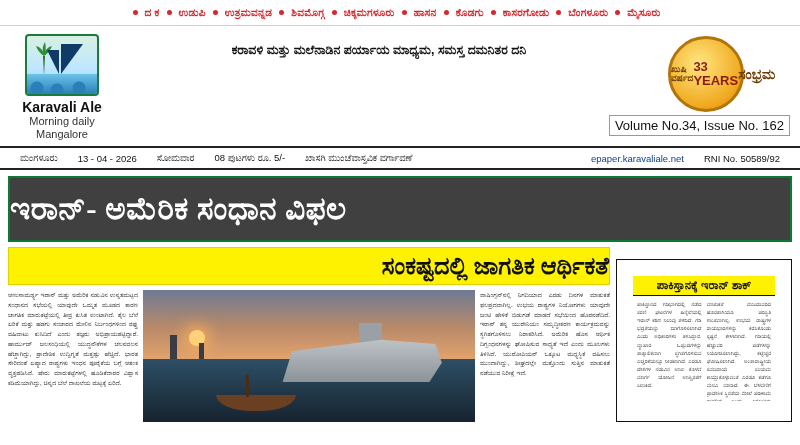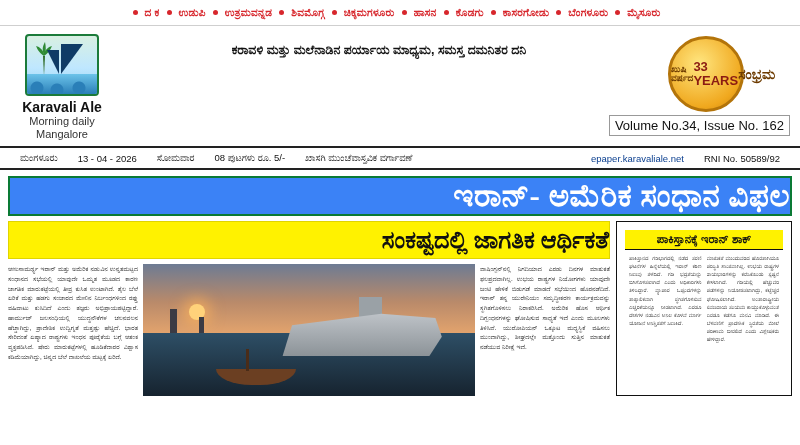--- a/index.html
+++ b/index.html
@@ -179,26 +179,26 @@
     padding: 0 10px;
     justify-content: space-between;
   }
   .infobar .seg { white-space: nowrap; padding: 0 10px; }
   .infobar .spacer { flex: 1 1 auto; }
   .infobar .mail { color: #0b3f8f; }
 
   
   .banner {
     margin: 6px 8px 0 8px;
-    height: 40px;
-    background: #3b82f6;
+    height: 66px;
+    background: #404040;
     border: 2px solid #0a7a35;
     display: flex;
     align-items: center;
-    justify-content: flex-end;
+    justify-content: flex-start;
   }
   .banner .txt {
     font-family: "Liberation Serif", serif;
     color: #ffffff;
     font-size: 31px;
     font-weight: bold;
     white-space: nowrap;
     letter-spacing: .5px;
   }
 
@@ -293,24 +293,25 @@
   .photo .boat:after {
     content: "";
     position: absolute; left: 30px; bottom: 14px;
     width: 3px; height: 22px; background: #4a2c18;
   }
 
   .right-col {
     width: 176px;
     flex: 0 0 176px;
     border: 1px solid #111;
-    padding: 8px;
+    padding: 16px;
     display: flex;
     flex-direction: column;
     overflow: hidden;
+    margin-top: 12px;
   }
   .right-head {
     background: #fff200;
     border-bottom: 1px solid #111;
     text-align: center;
     font-size: 11.5px;
     font-weight: bold;
     padding: 3px 2px;
     color: #111;
     white-space: nowrap;

